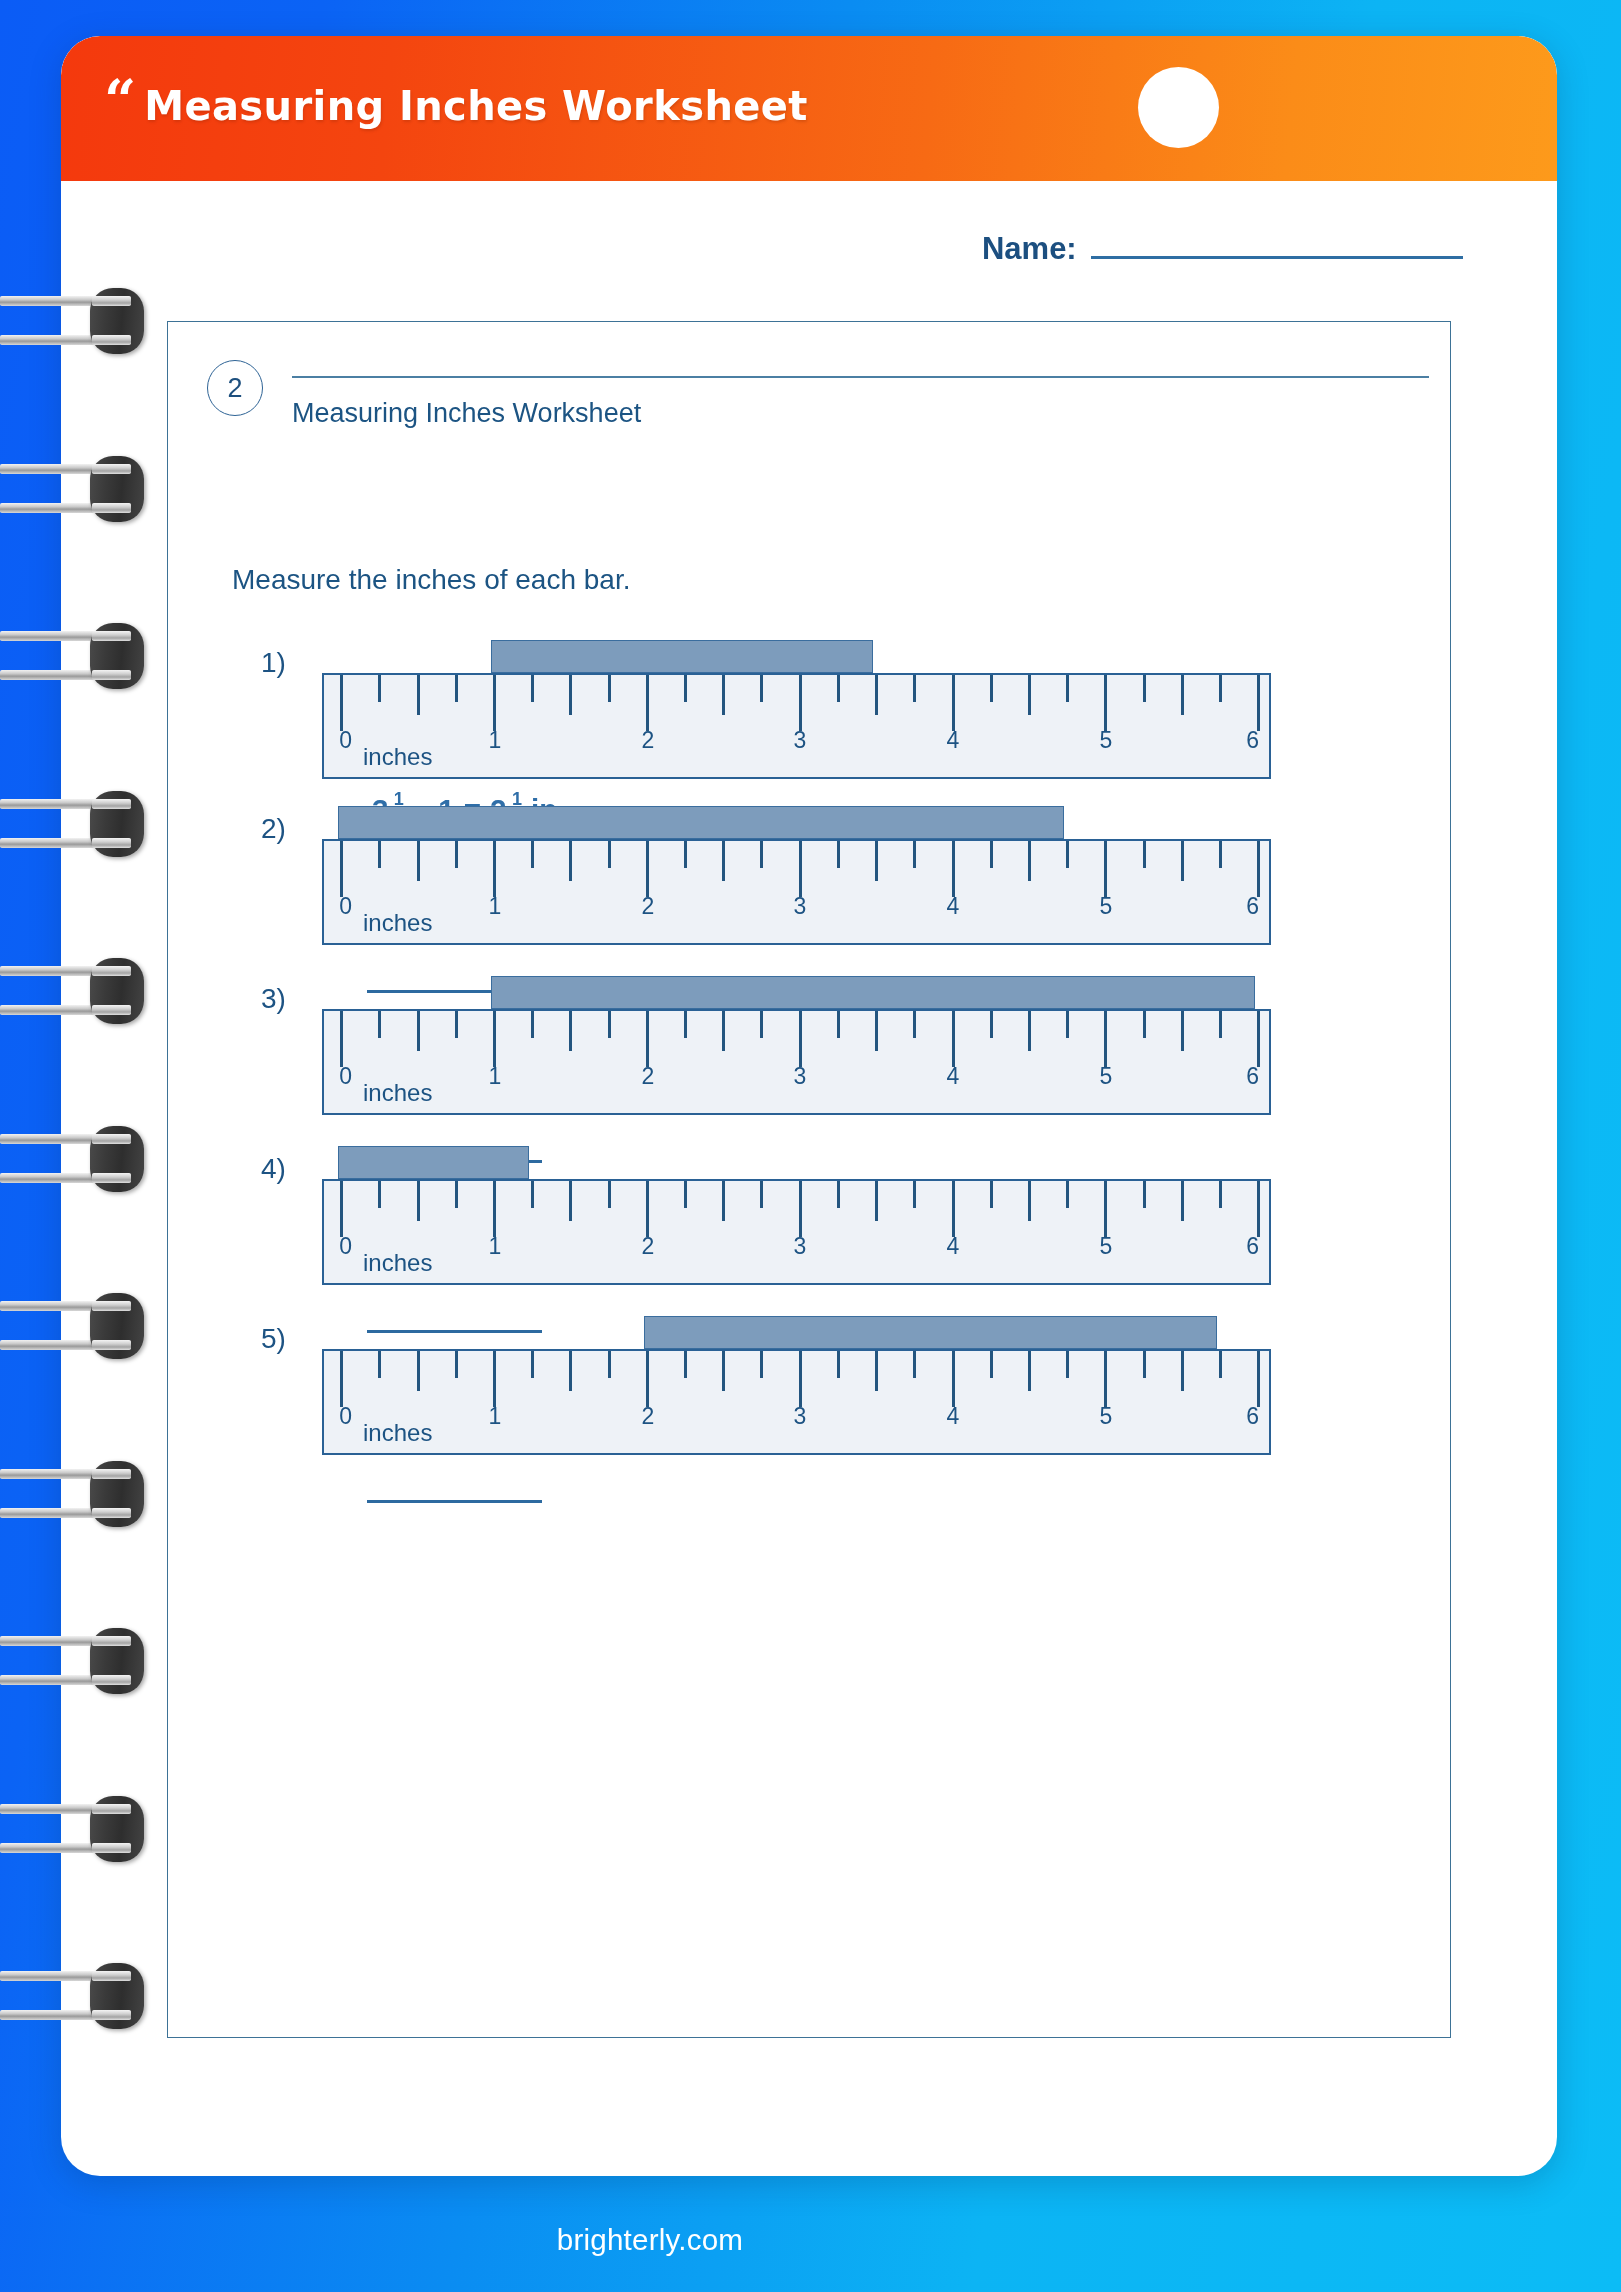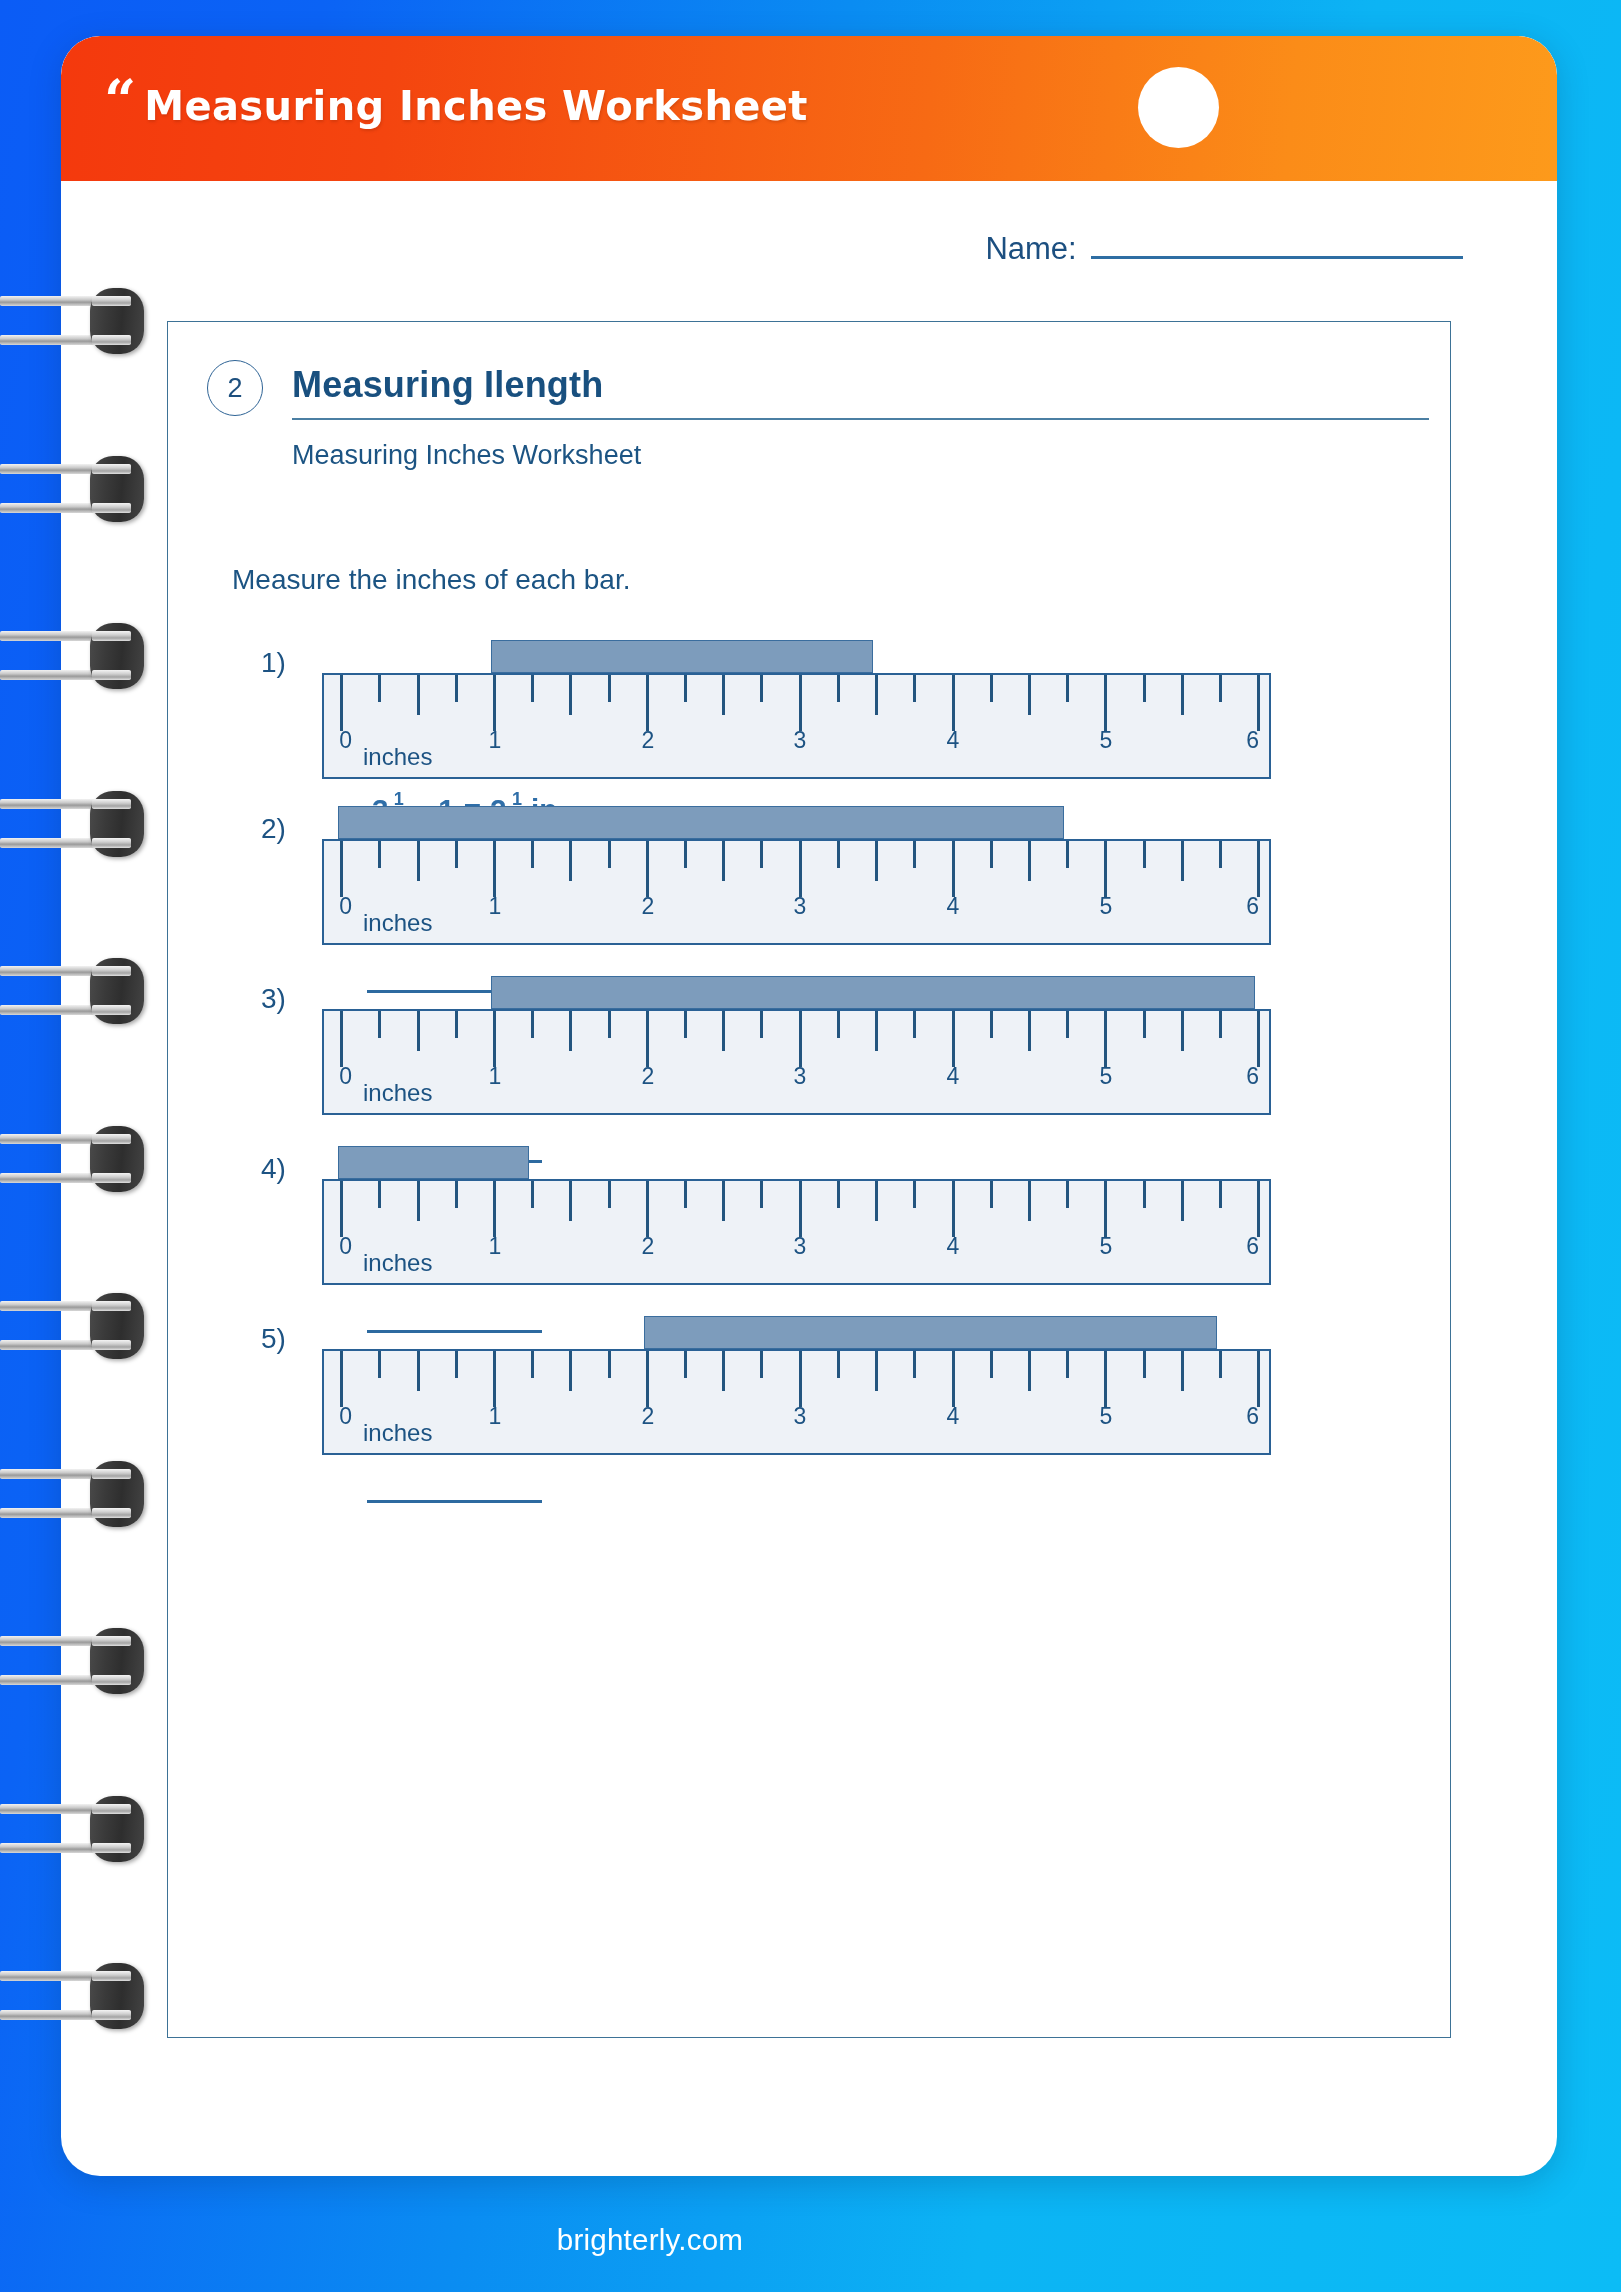--- a/index.html
+++ b/index.html
@@ -145,21 +145,21 @@
   .name-row {
     position: absolute;
     right: 94px; top: 195px;
     display: flex;
     align-items: baseline;
     gap: 14.3px;
   }
   .name-label {
     color: #1c4f80;
     font-size: 31px;
-    font-weight: 400;
+    font-weight: 700;
   }
   .name-line {
     width: 372px;
     height: 2.7px;
     background: #2e6ea3;
   }
 
   
   .content-box {
     position: absolute;
@@ -399,21 +399,20 @@
   <div class="name-row">
     <span class="name-label">Name:</span>
     <span class="name-line"></span>
   </div>
 
   <div class="content-box">
 
     <div class="section-head">
       <div class="num-circle">2</div>
       <div class="head-texts">
-        <div class="section-title">Measuring Ilength</div>
         <div class="title-rule"></div>
         <div class="section-sub">Measuring Inches Worksheet</div>
       </div>
     </div>
 
     <div class="instruction">Measure the inches of each bar.</div>
 
     <div id="problems-host">
         <div class="problem" style="top: 318px;">
           <div class="pnum" style="top: 7.2px;">1)</div>

